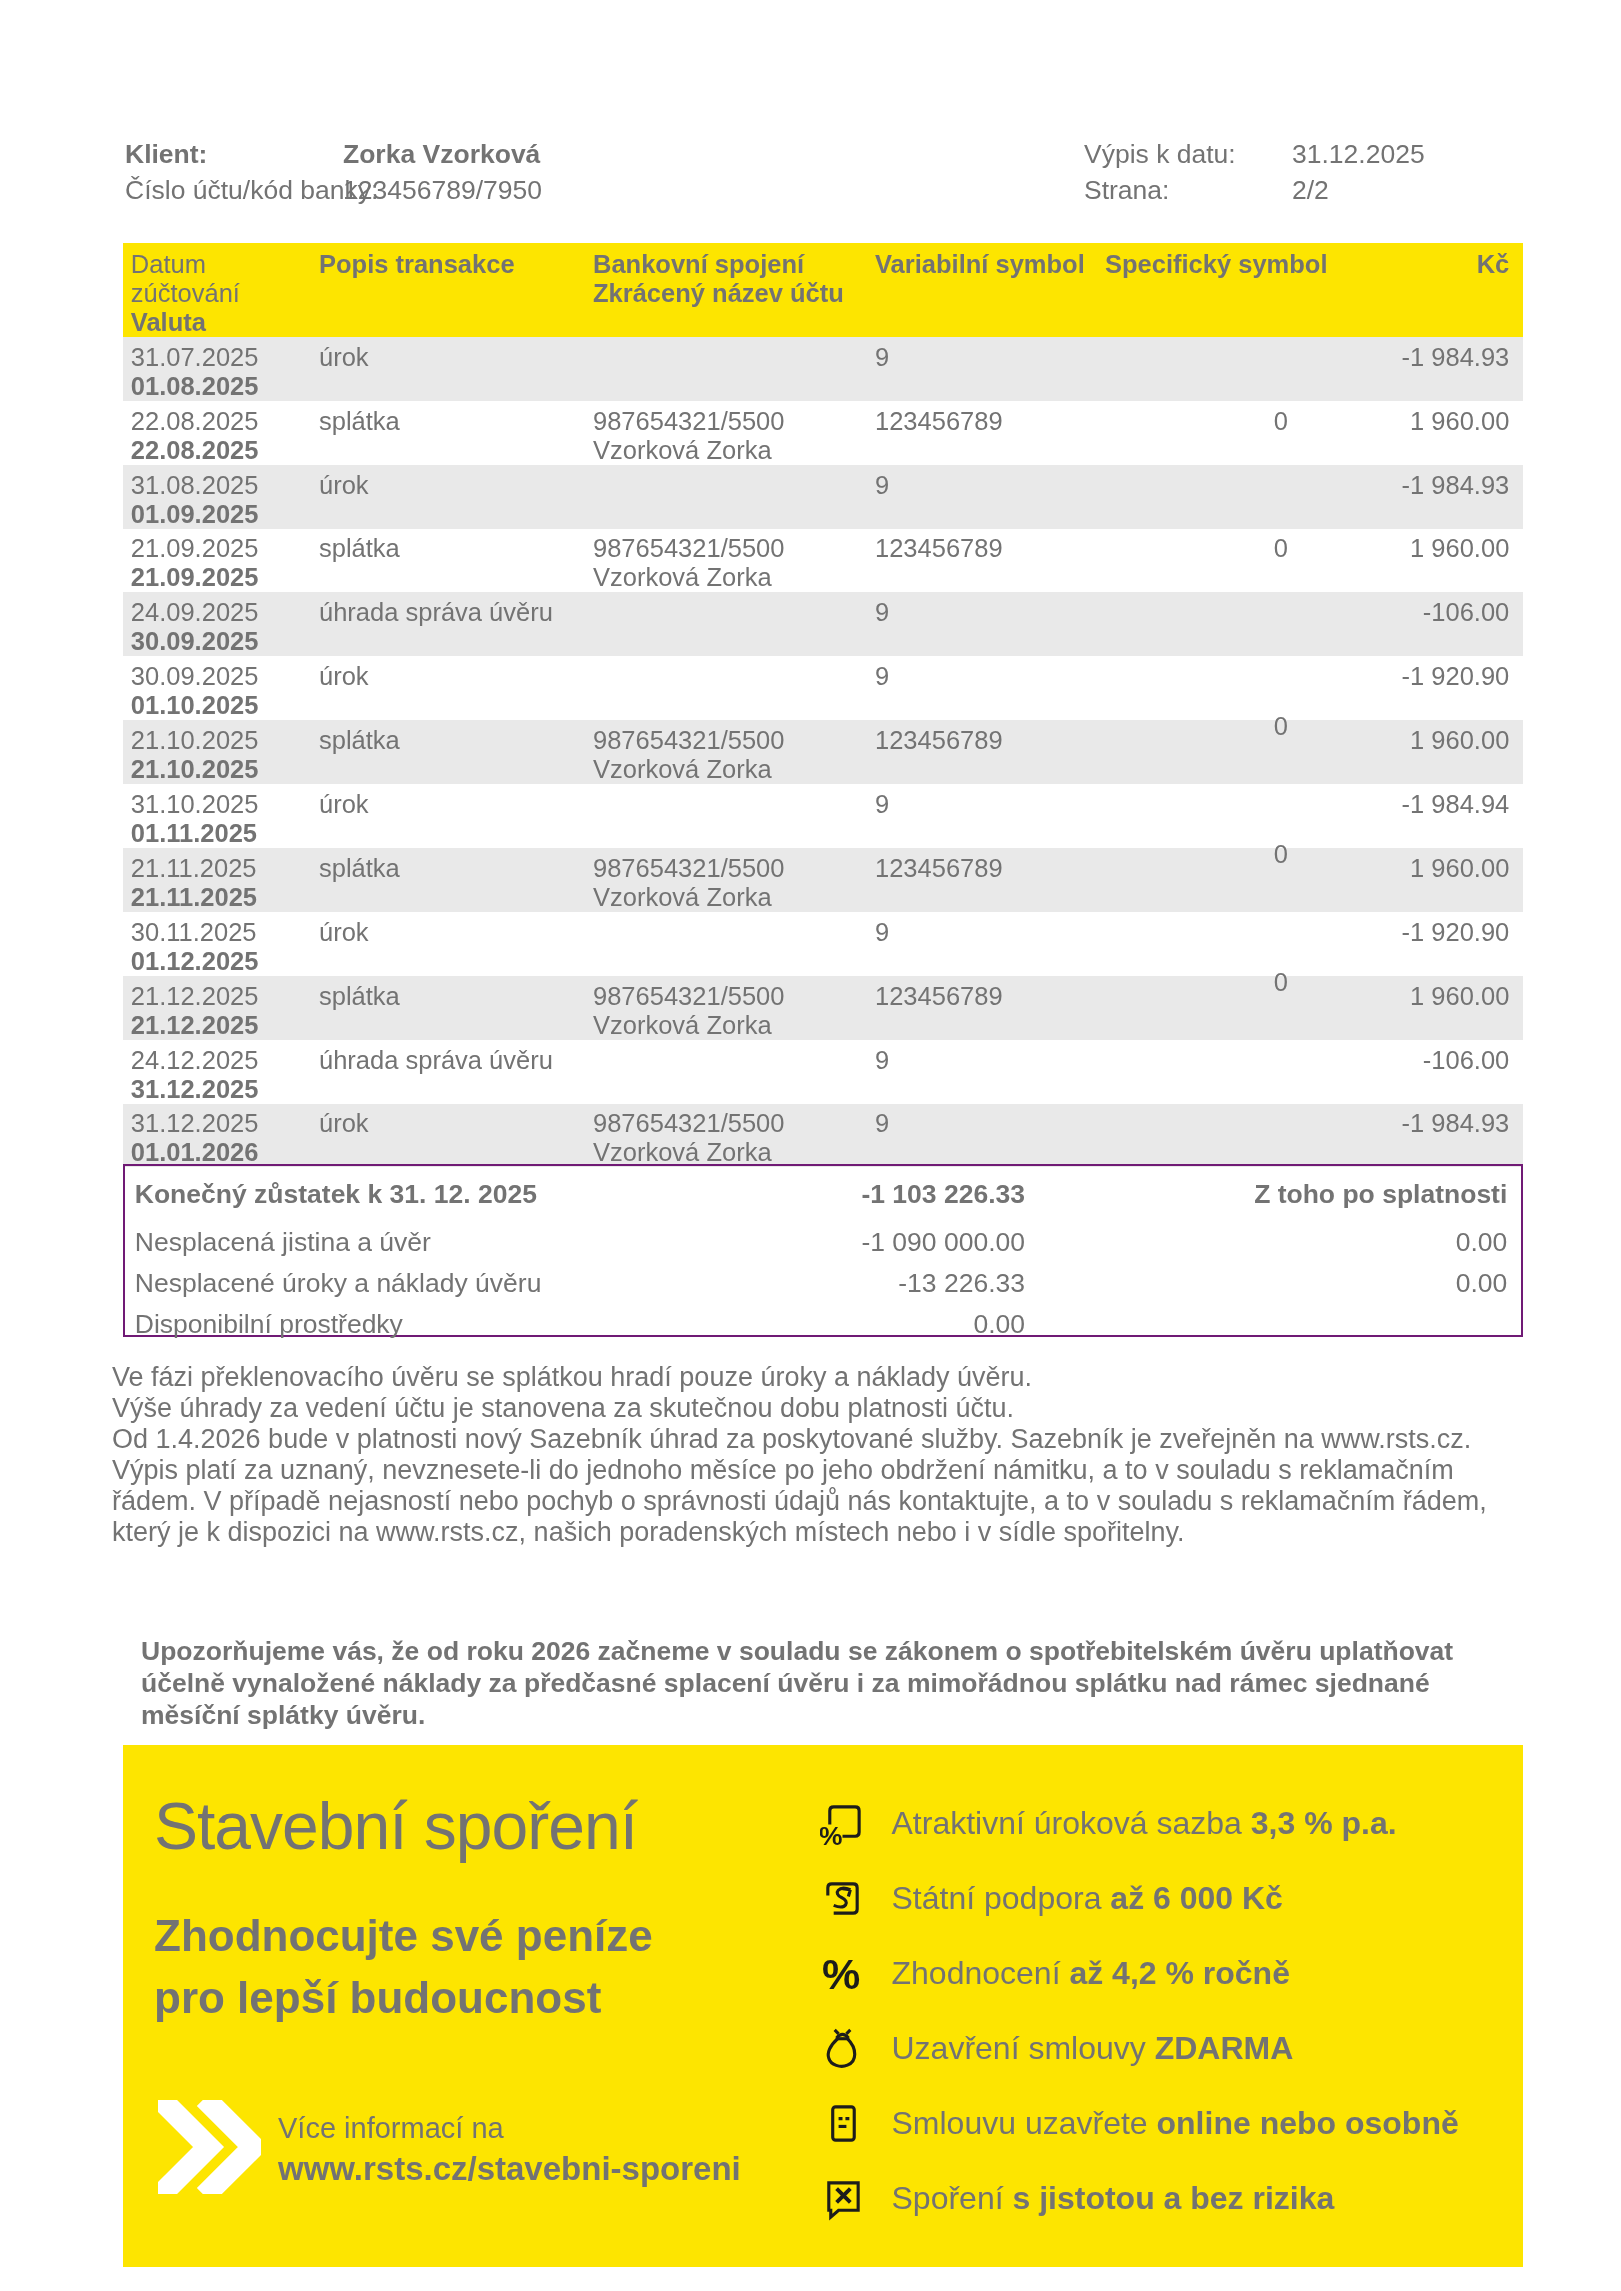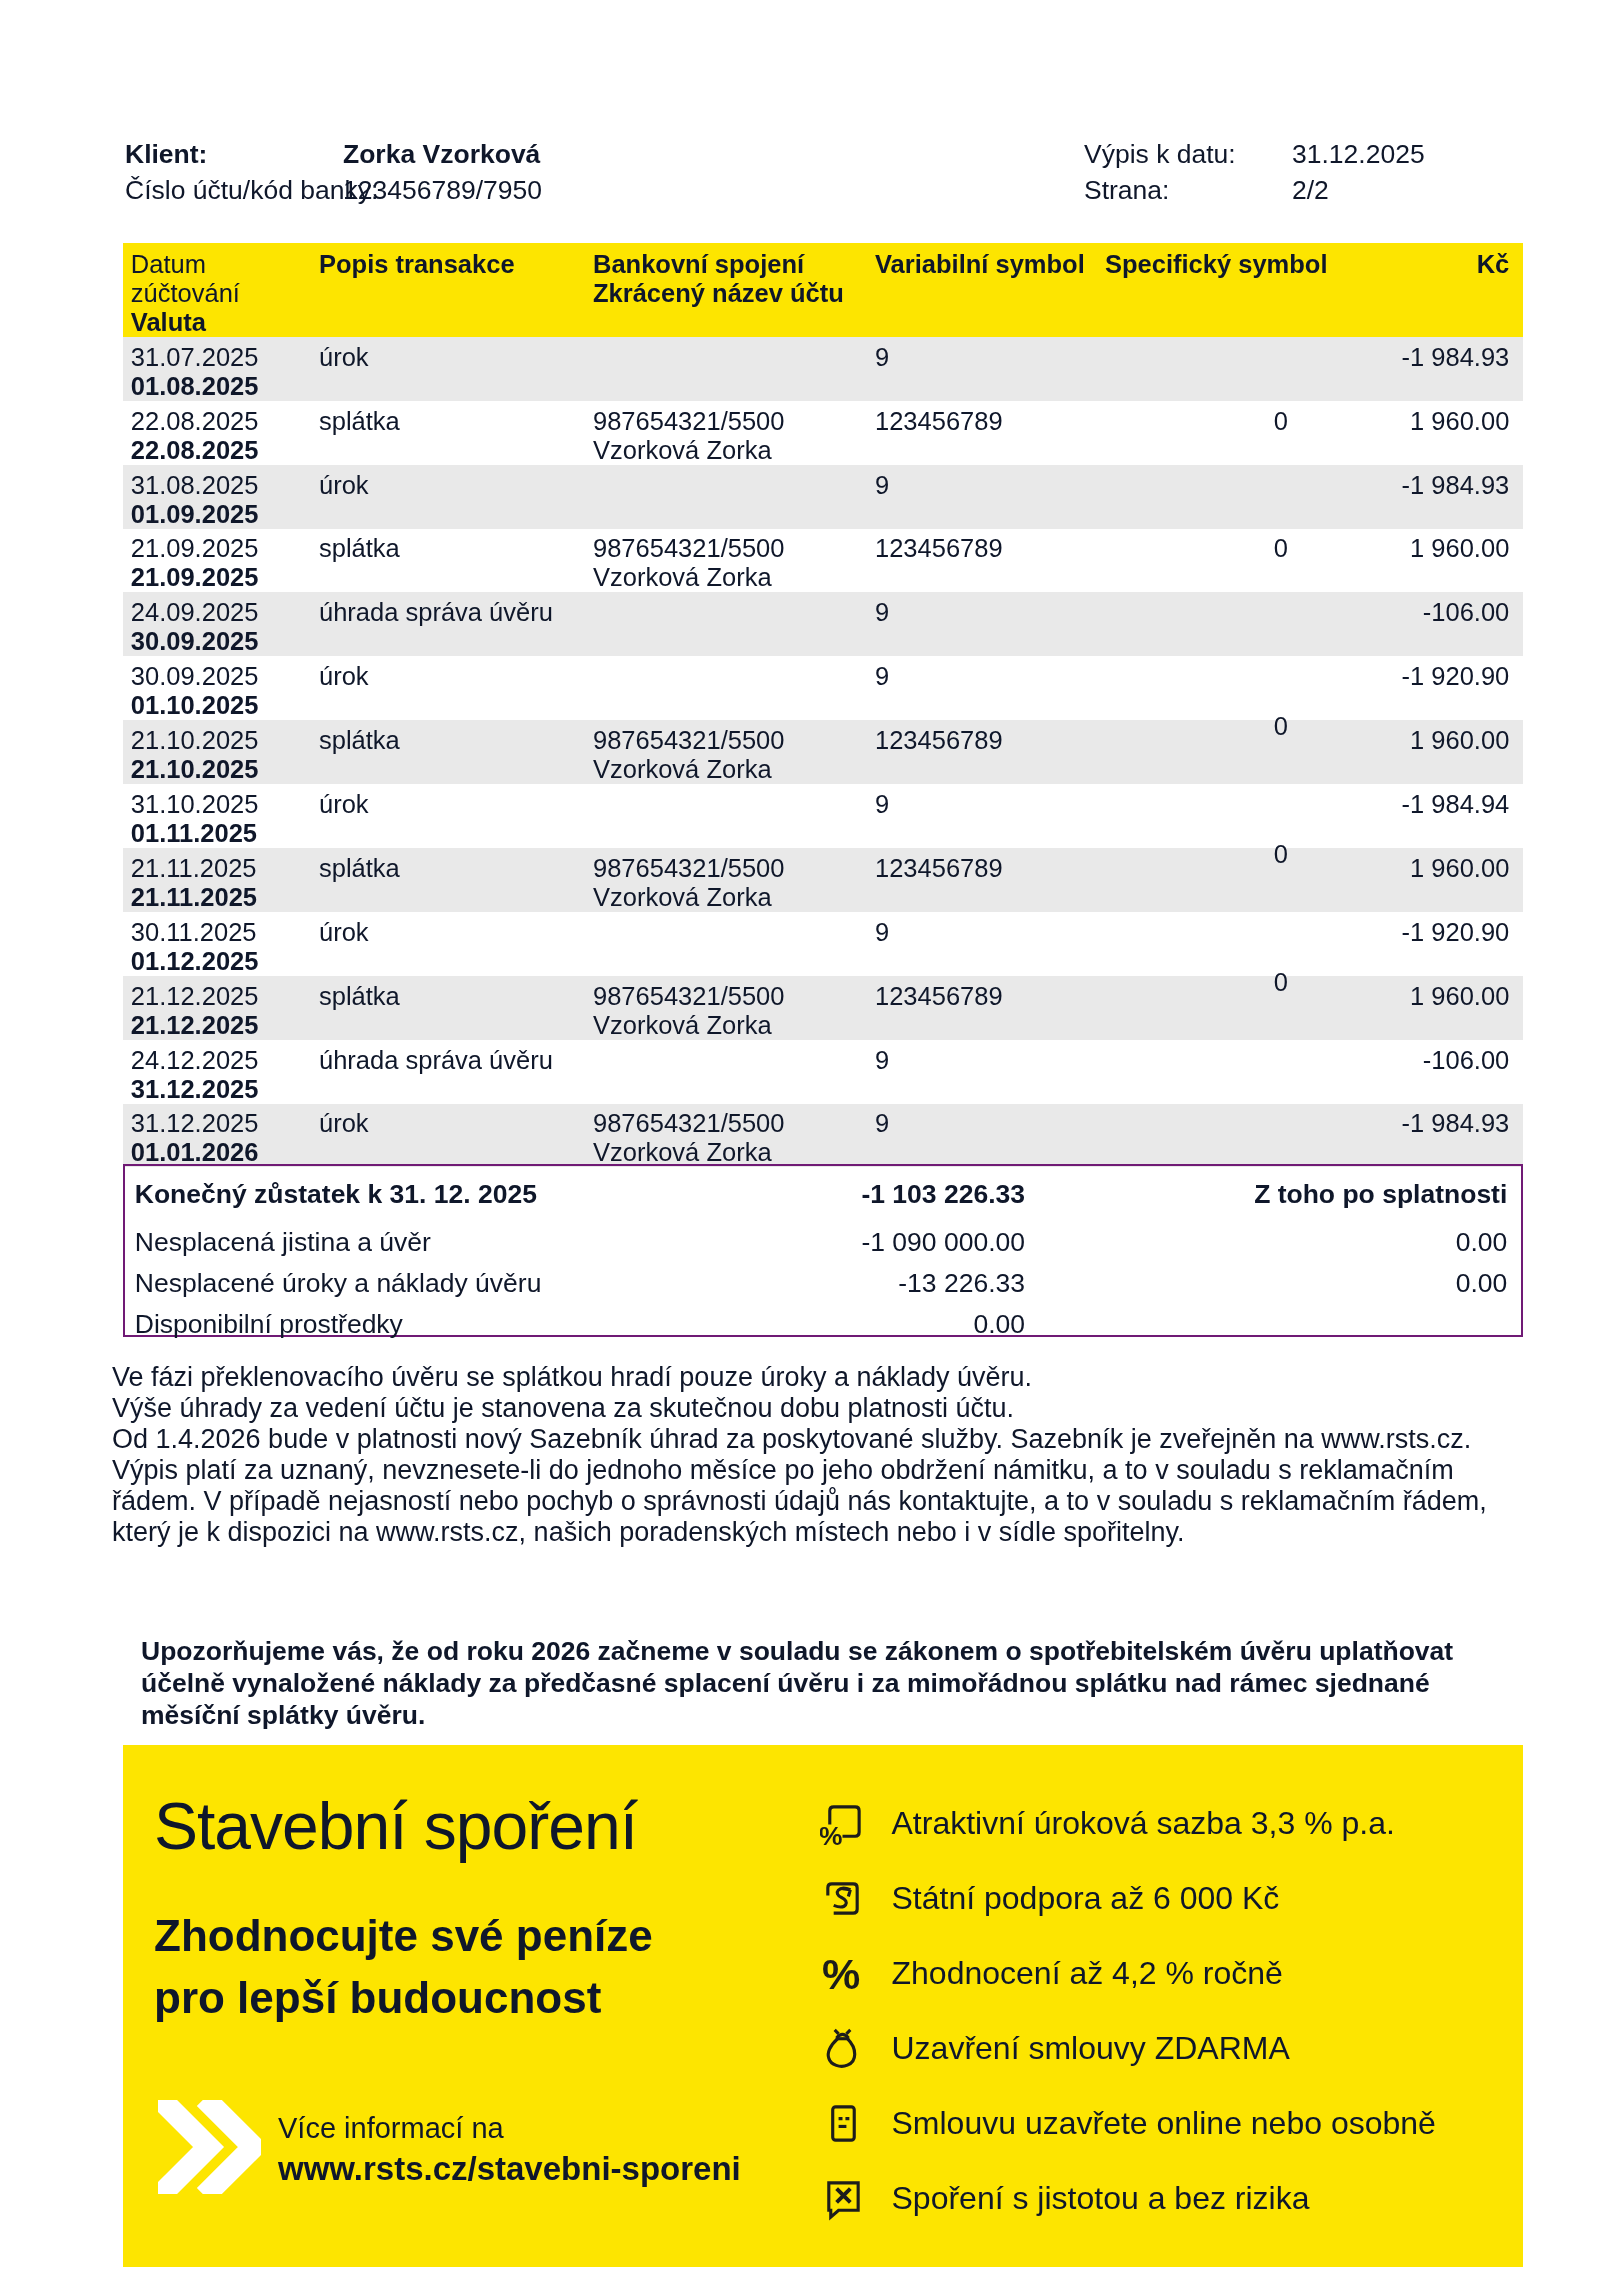--- a/index.html
+++ b/index.html
@@ -1,17 +1,17 @@
 <!DOCTYPE html>
 <html><head>
 <meta charset="utf-8">
 <style>
   html,body{margin:0;padding:0;background:#fff;}
   .page{position:relative;width:1621px;height:2292px;background:#ffffff;
-        font-family:"Liberation Sans",sans-serif;color:#0f172a;overflow:hidden;}
+        font-family:"Liberation Sans",sans-serif;color:#737373;overflow:hidden;}
 
   
   .doc-header{position:absolute;left:125px;top:139px;width:1397px;font-size:26.5px;}
   .hline{position:relative;height:36px;}
   .hline .lbl{position:absolute;left:0;}
   .hline .val{position:absolute;left:218px;}
   .hline .rlbl{position:absolute;left:959px;}
   .hline .rval{position:absolute;left:1167px;}
   .hline.first .lbl,.hline.first .val{font-weight:700;}
 
@@ -57,21 +57,21 @@
   .b-chevrons{position:absolute;left:35px;top:355px;}
   .b-link{position:absolute;left:155px;top:365px;}
   .b-link .mlabel{font-size:29px;line-height:37px;display:block;}
   .b-link .murl{font-size:33px;line-height:43px;font-weight:700;display:block;}
   .b-bullets{position:absolute;left:696px;top:41px;}
   .bullet{display:flex;align-items:center;height:75px;}
   .bicon{width:47px;height:47px;flex:none;display:flex;align-items:center;justify-content:center;}
   .bicon svg{stroke:#1D1D1B;fill:none;stroke-width:3.2;}
   .bicon text{fill:#1D1D1B;stroke:none;font-family:"Liberation Sans",sans-serif;}
   .btext{margin-left:25.5px;font-size:32px;white-space:nowrap;}
-  .btext b{font-weight:400;}
+  .btext b{font-weight:700;}
 </style>
 </head>
 <body>
 
 <div class="page">
 
   <div class="doc-header">
     <div class="hline first">
       <span class="lbl">Klient:</span>
       <span class="val">Zorka Vzorková</span>

